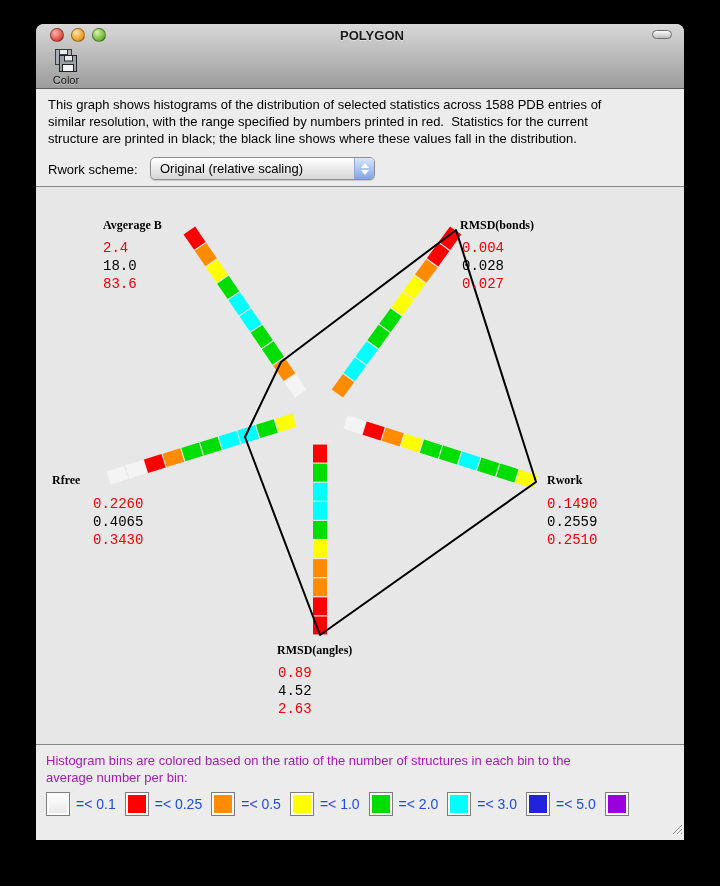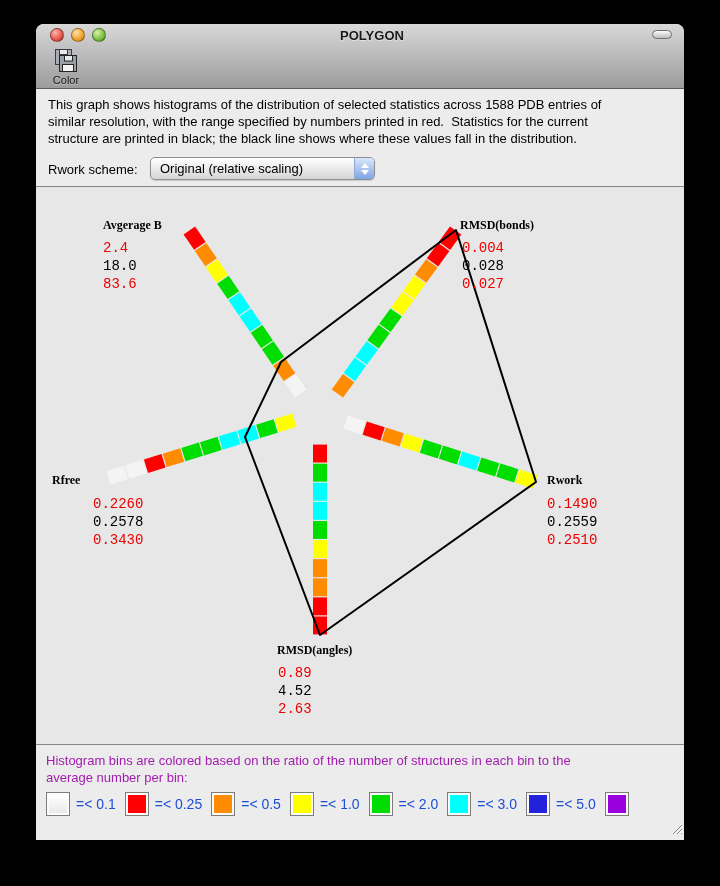--- a/index.html
+++ b/index.html
@@ -167,21 +167,21 @@
     <div id="plot-labels">
         <div class="axis-label" style="left: 67px; top: 31px;">Avgerage B</div>
         <div class="axis-values" style="left: 67px; top: 52px;"><span class="val-red">2.4</span><span class="val-black">18.0</span><span class="val-red">83.6</span></div>
         <div class="axis-label" style="left: 424px; top: 31px;">RMSD(bonds)</div>
         <div class="axis-values" style="left: 426px; top: 52px;"><span class="val-red">0.004</span><span class="val-black">0.028</span><span class="val-red">0.027</span></div>
         <div class="axis-label" style="left: 511px; top: 286px;">Rwork</div>
         <div class="axis-values" style="left: 511px; top: 308px;"><span class="val-red">0.1490</span><span class="val-black">0.2559</span><span class="val-red">0.2510</span></div>
         <div class="axis-label" style="left: 241px; top: 456px;">RMSD(angles)</div>
         <div class="axis-values" style="left: 242px; top: 477px;"><span class="val-red">0.89</span><span class="val-black">4.52</span><span class="val-red">2.63</span></div>
         <div class="axis-label" style="left: 16px; top: 286px;">Rfree</div>
-        <div class="axis-values" style="left: 16px; top: 308px; margin-left: 41px;"><span class="val-red">0.2260</span><span class="val-black">0.2578</span><span class="val-red">0.3430</span></div>
+        <div class="axis-values" style="left: 16px; top: 308px; margin-left: 41px;"><span class="val-red">0.2260</span><span class="val-black">0.4065</span><span class="val-red">0.3430</span></div>
       </div>
   </div>
 
   <div class="footer">
     <div class="footer-text">Histogram bins are colored based on the ratio of the number of structures in each bin to the
 average number per bin:</div>
     <div class="legend-row" id="legend-row">
         <div class="legend-item">
           <div class="legend-swatch">
             <div class="fill" style="background: linear-gradient(rgb(255, 255, 255), rgb(233, 233, 233));"></div>

